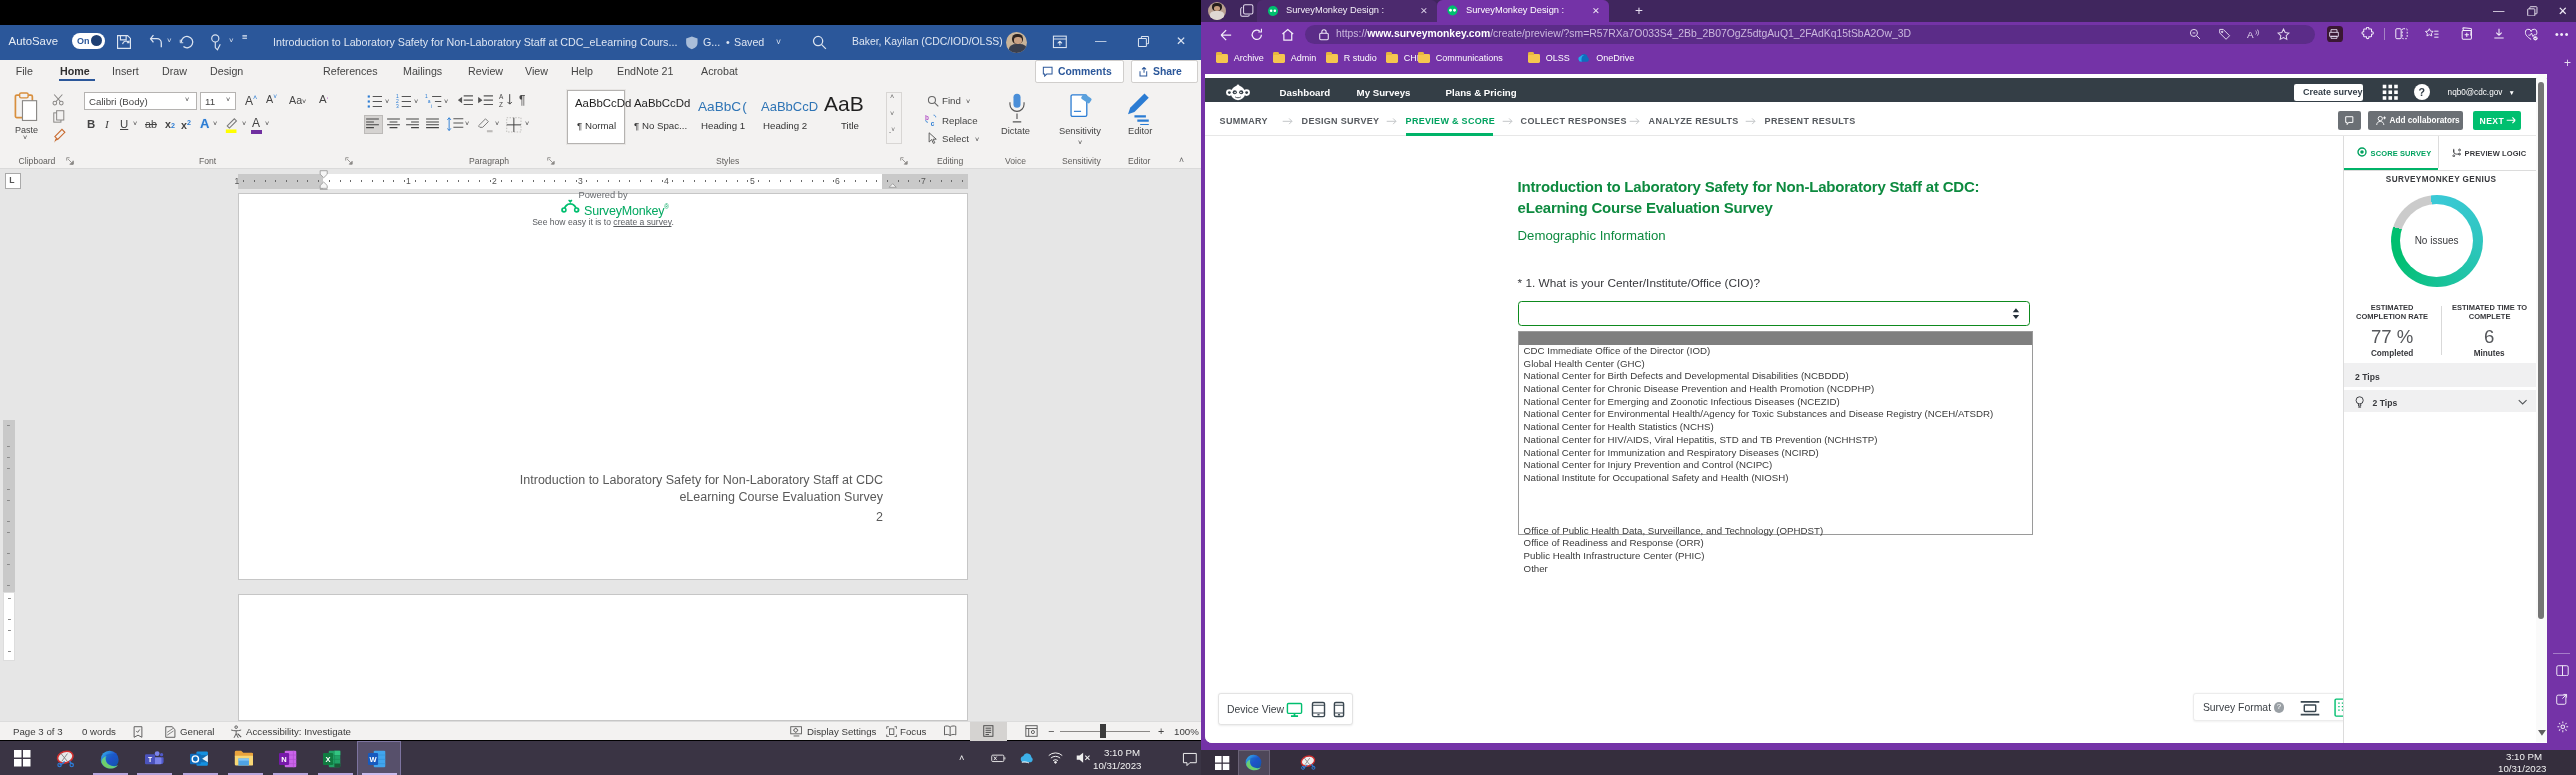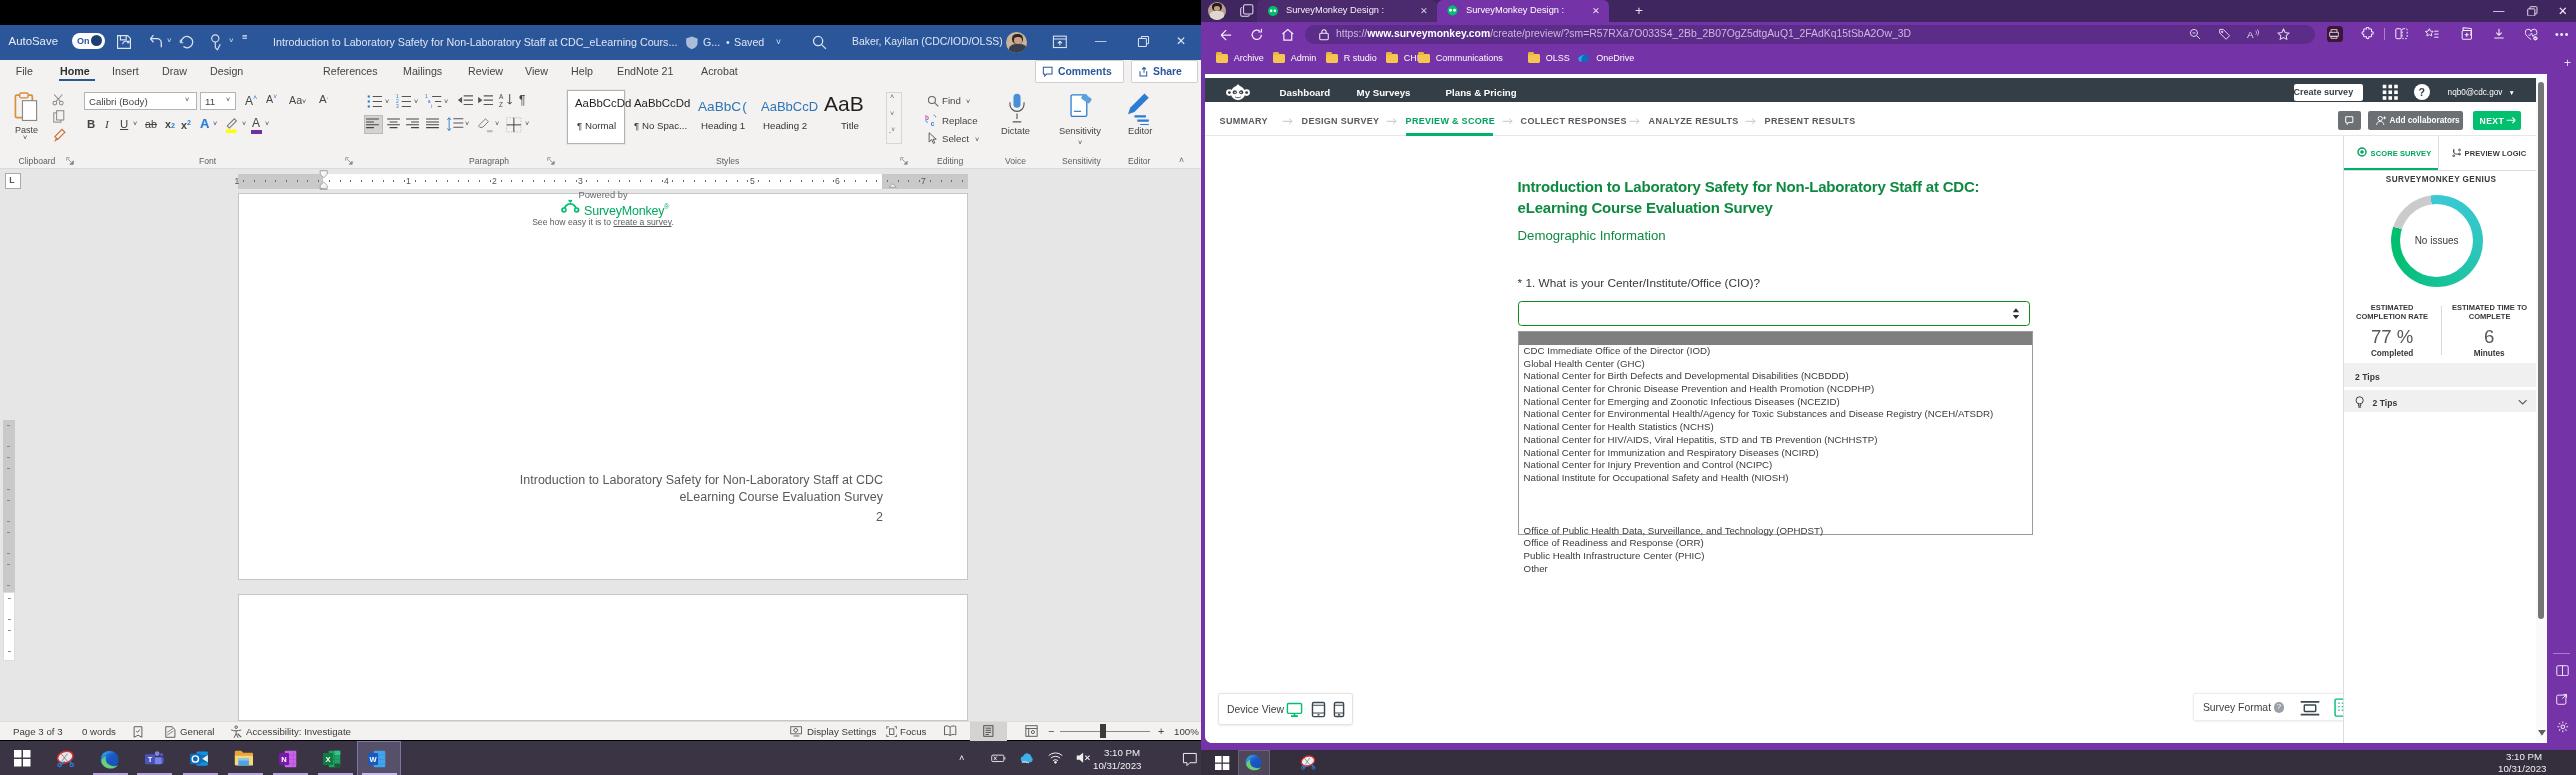--- a/index.html
+++ b/index.html
@@ -748,21 +748,21 @@
             <circle cx="13.5" cy="11.5" r="2.9" fill="#343e46"></circle>
             <circle cx="22.5" cy="11.5" r="2.9" fill="#343e46"></circle>
             <circle cx="13.9" cy="11.9" r="1.1" fill="#fff"></circle>
             <circle cx="22.1" cy="11.9" r="1.1" fill="#fff"></circle>
             <path d="M14 18c2.5 1.6 5.5 1.6 8 0" stroke="#343e46" stroke-width="1.2" fill="none"></path>
           </svg>
         <span class="abs" style="left:75px;top:8.6px;font-size:9.7px;font-weight:bold;">Dashboard</span>
         <span class="abs" style="left:152px;top:8.6px;font-size:9.7px;font-weight:bold;">My Surveys</span>
         <span class="abs" style="left:229px;top:8.6px;font-size:9.7px;font-weight:bold;margin-left:12px;">Plans &amp; Pricing</span>
         <span class="abs" style="left:1089px;top:5.7px;width:69px;height:17px;background:#fff;border-radius:2.1px;"></span>
-        <span class="abs" style="left:1089px;top:9.3px;width:69px;text-align:left;font-size:9px;color:#333e48;font-weight:bold;">Create survey</span>
+        <span class="abs" style="left:1089px;top:9.3px;width:69px;text-align:right;font-size:9px;color:#333e48;font-weight:bold;">Create survey</span>
         <svg class="abs" style="left:1177px;top:5.7px" width="16.5" height="16.5" viewBox="0 0 23 23">
             <g fill="#fff">
               <rect x="1" y="1" width="5" height="5"></rect>
               <rect x="9" y="1" width="5" height="5"></rect>
               <rect x="17" y="1" width="5" height="5"></rect>
               <rect x="1" y="9" width="5" height="5"></rect>
               <rect x="9" y="9" width="5" height="5"></rect>
               <rect x="17" y="9" width="5" height="5"></rect>
               <rect x="1" y="17" width="5" height="5"></rect>
               <rect x="9" y="17" width="5" height="5"></rect>

